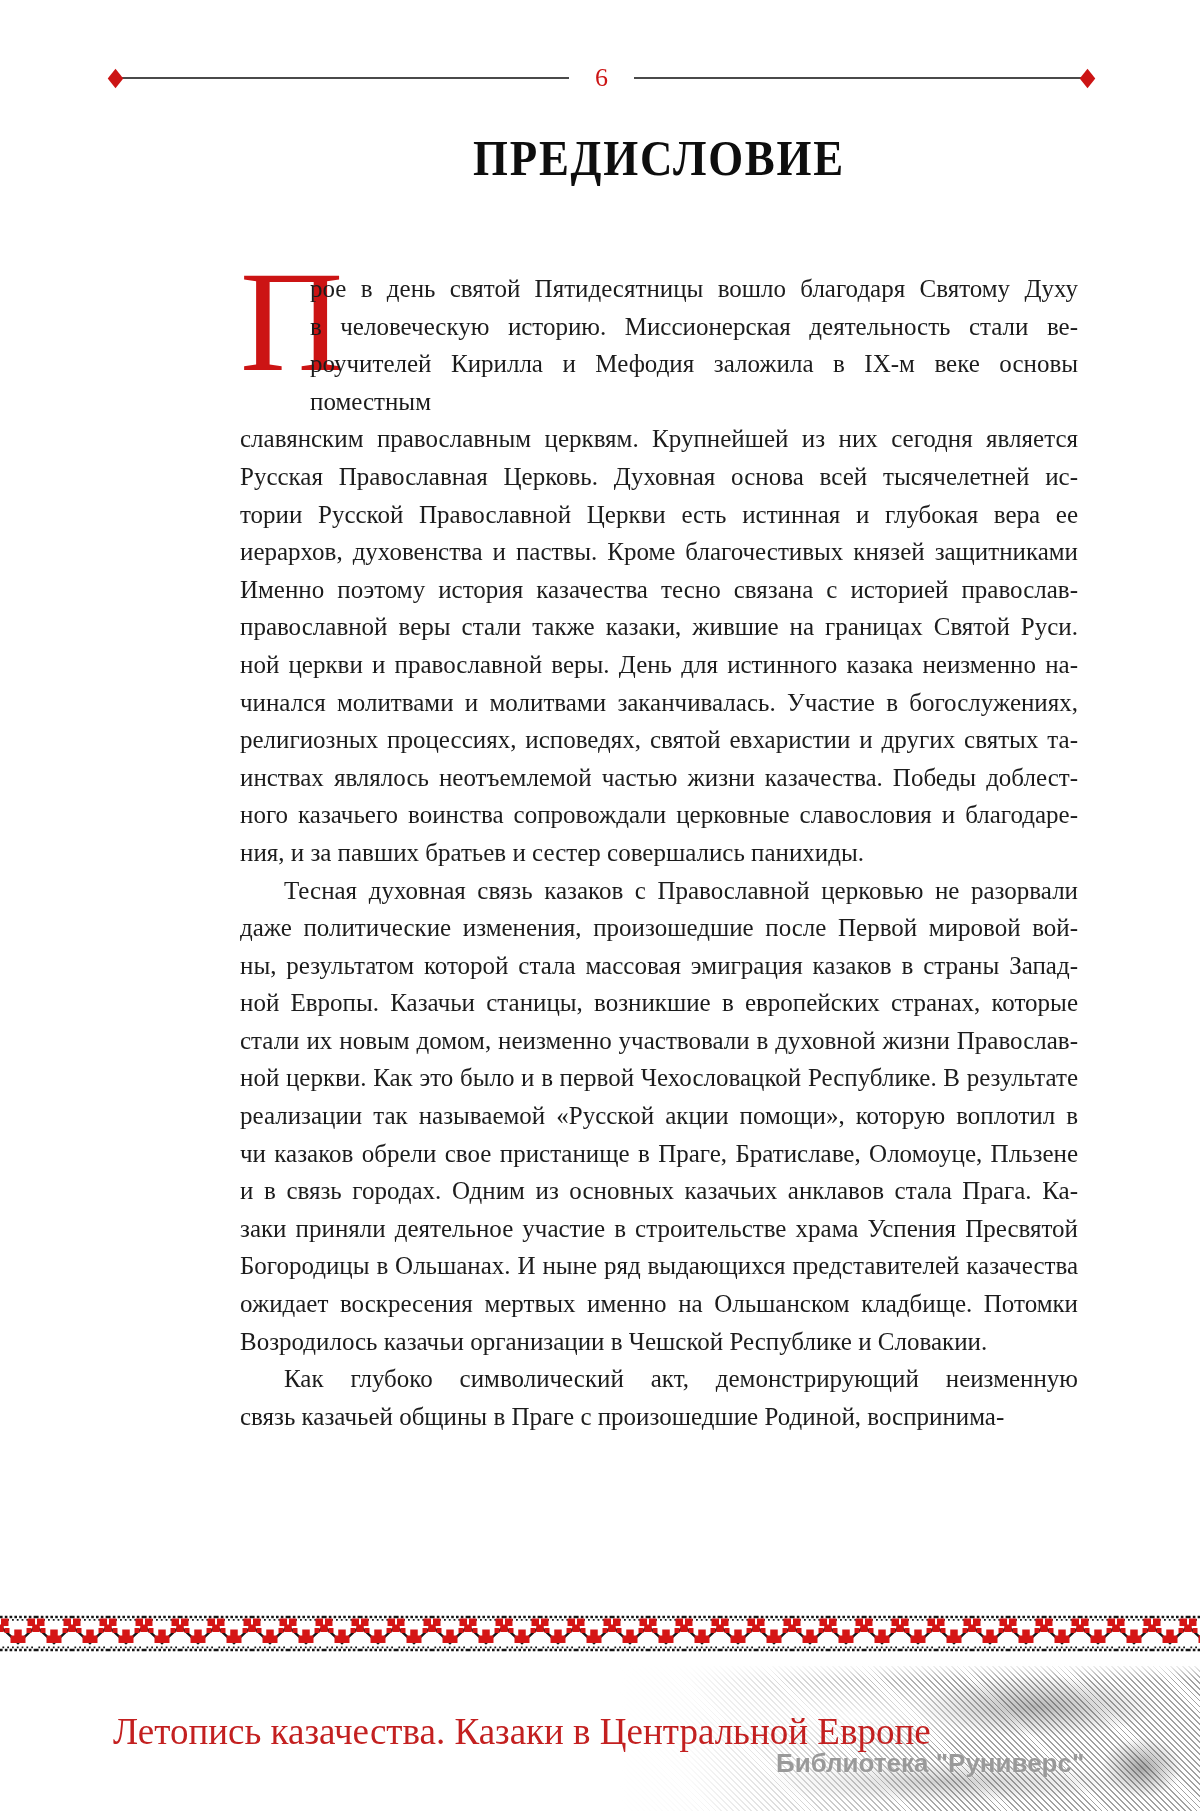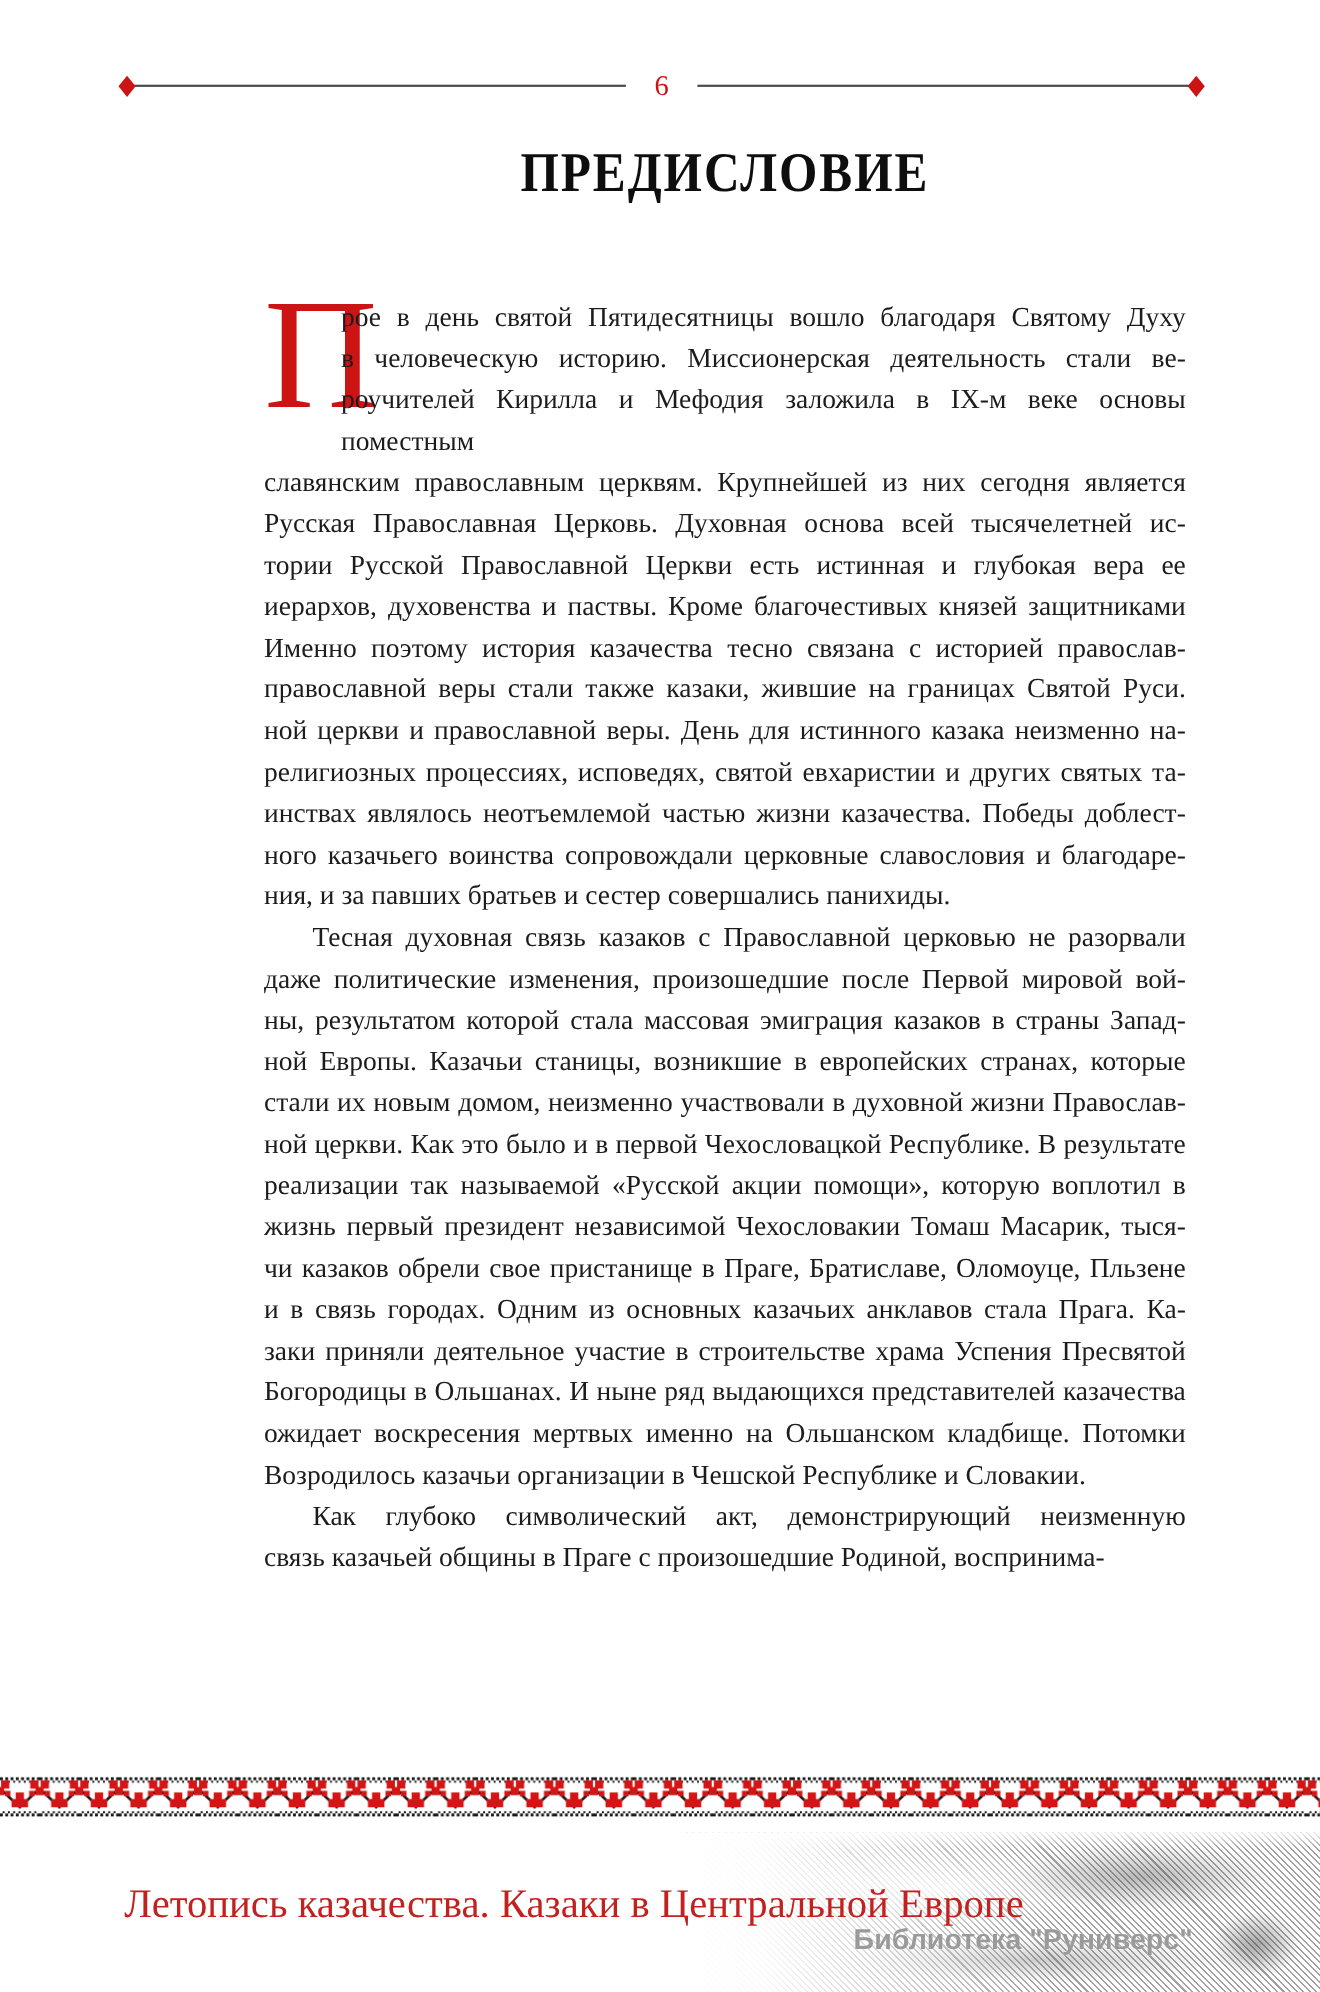--- a/index.html
+++ b/index.html
@@ -132,34 +132,34 @@
         <div class="line">рое в день святой Пятидесятницы вошло благодаря Святому Духу</div>
         <div class="line">в человеческую историю. Миссионерская деятельность стали ве-</div>
         <div class="line">роучителей Кирилла и Мефодия заложила в IX-м веке основы поместным</div>
         <div class="line">славянским православным церквям. Крупнейшей из них сегодня является</div>
         <div class="line">Русская Православная Церковь. Духовная основа всей тысячелетней ис-</div>
         <div class="line">тории Русской Православной Церкви есть истинная и глубокая вера ее</div>
         <div class="line">иерархов, духовенства и паствы. Кроме благочестивых князей защитниками</div>
         <div class="line">Именно поэтому история казачества тесно связана с историей православ-</div>
         <div class="line">православной веры стали также казаки, жившие на границах Святой Руси.</div>
         <div class="line">ной церкви и православной веры. День для истинного казака неизменно на-</div>
+        <div class="line">чинался молитвами и молитвами заканчивалась. Участие в богослужениях,</div>
         <div class="line">религиозных процессиях, исповедях, святой евхаристии и других святых та-</div>
         <div class="line">инствах являлось неотъемлемой частью жизни казачества. Победы доблест-</div>
         <div class="line">ного казачьего воинства сопровождали церковные славословия и благодаре-</div>
         <div class="line lastline">ния, и за павших братьев и сестер совершались панихиды.</div>
       </div>
       <div class="para">
         <div class="line indent">Тесная духовная связь казаков с Православной церковью не разорвали</div>
         <div class="line">даже политические изменения, произошедшие после Первой мировой вой-</div>
         <div class="line">ны, результатом которой стала массовая эмиграция казаков в страны Запад-</div>
         <div class="line">ной Европы. Казачьи станицы, возникшие в европейских странах, которые</div>
         <div class="line">стали их новым домом, неизменно участвовали в духовной жизни Православ-</div>
         <div class="line">ной церкви. Как это было и в первой Чехословацкой Республике. В результате</div>
         <div class="line">реализации так называемой «Русской акции помощи», которую воплотил в</div>
-        <div class="line">жизнь первый президент независимой Чехословакии Томаш Масарик, тыся-</div>
         <div class="line">чи казаков обрели свое пристанище в Праге, Братиславе, Оломоуце, Пльзене</div>
         <div class="line">и в связь городах. Одним из основных казачьих анклавов стала Прага. Ка-</div>
         <div class="line">заки приняли деятельное участие в строительстве храма Успения Пресвятой</div>
         <div class="line">Богородицы в Ольшанах. И ныне ряд выдающихся представителей казачества</div>
         <div class="line">ожидает воскресения мертвых именно на Ольшанском кладбище. Потомки</div>
         <div class="line lastline">Возродилось казачьи организации в Чешской Республике и Словакии.</div>
       </div>
       <div class="para">
         <div class="line indent">Как глубоко символический акт, демонстрирующий неизменную</div>
         <div class="line lastline">связь казачьей общины в Праге с произошедшие Родиной, воспринима-</div>

